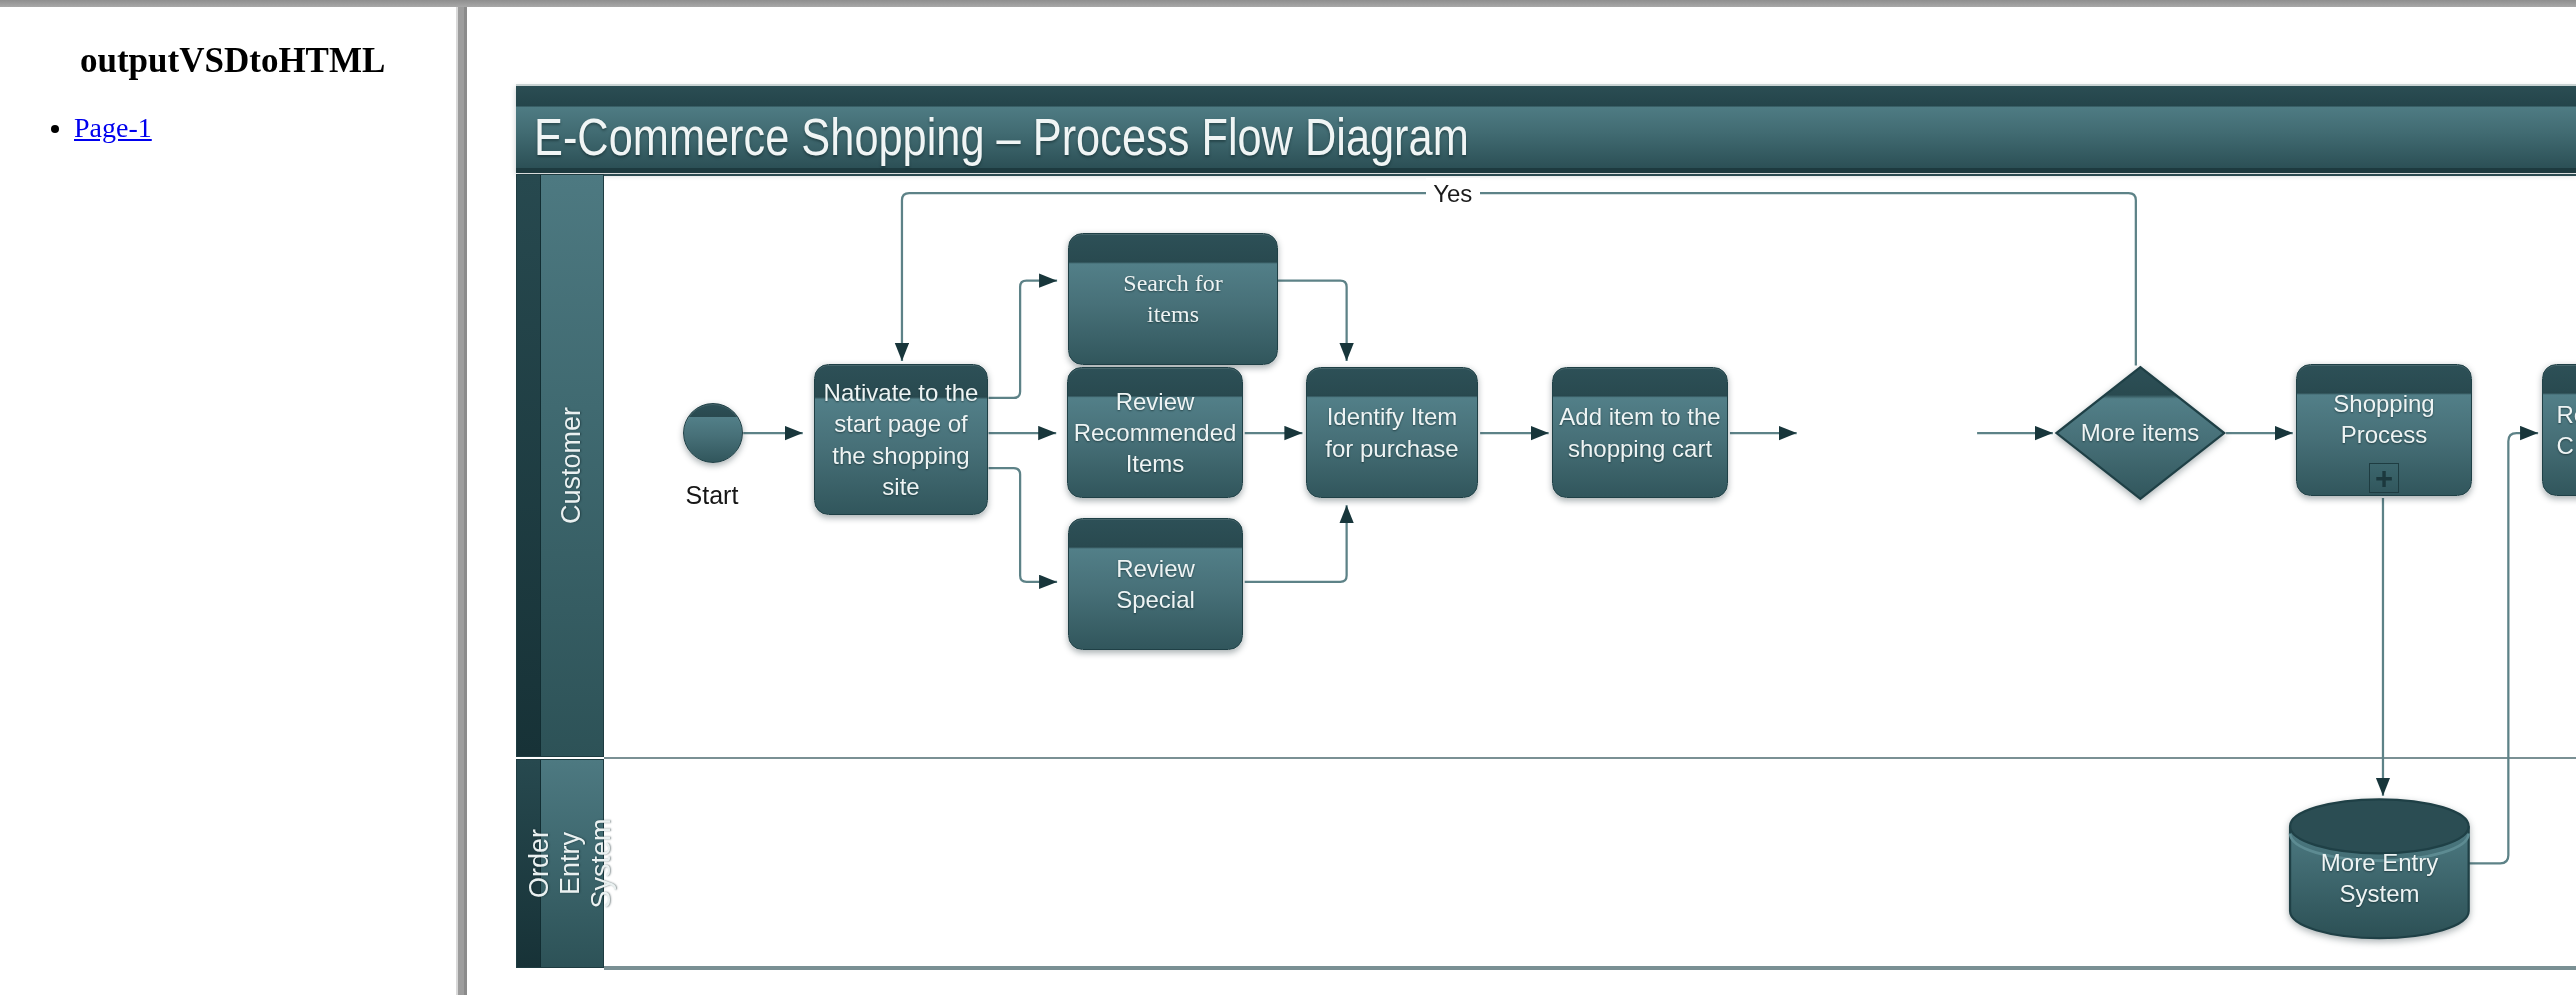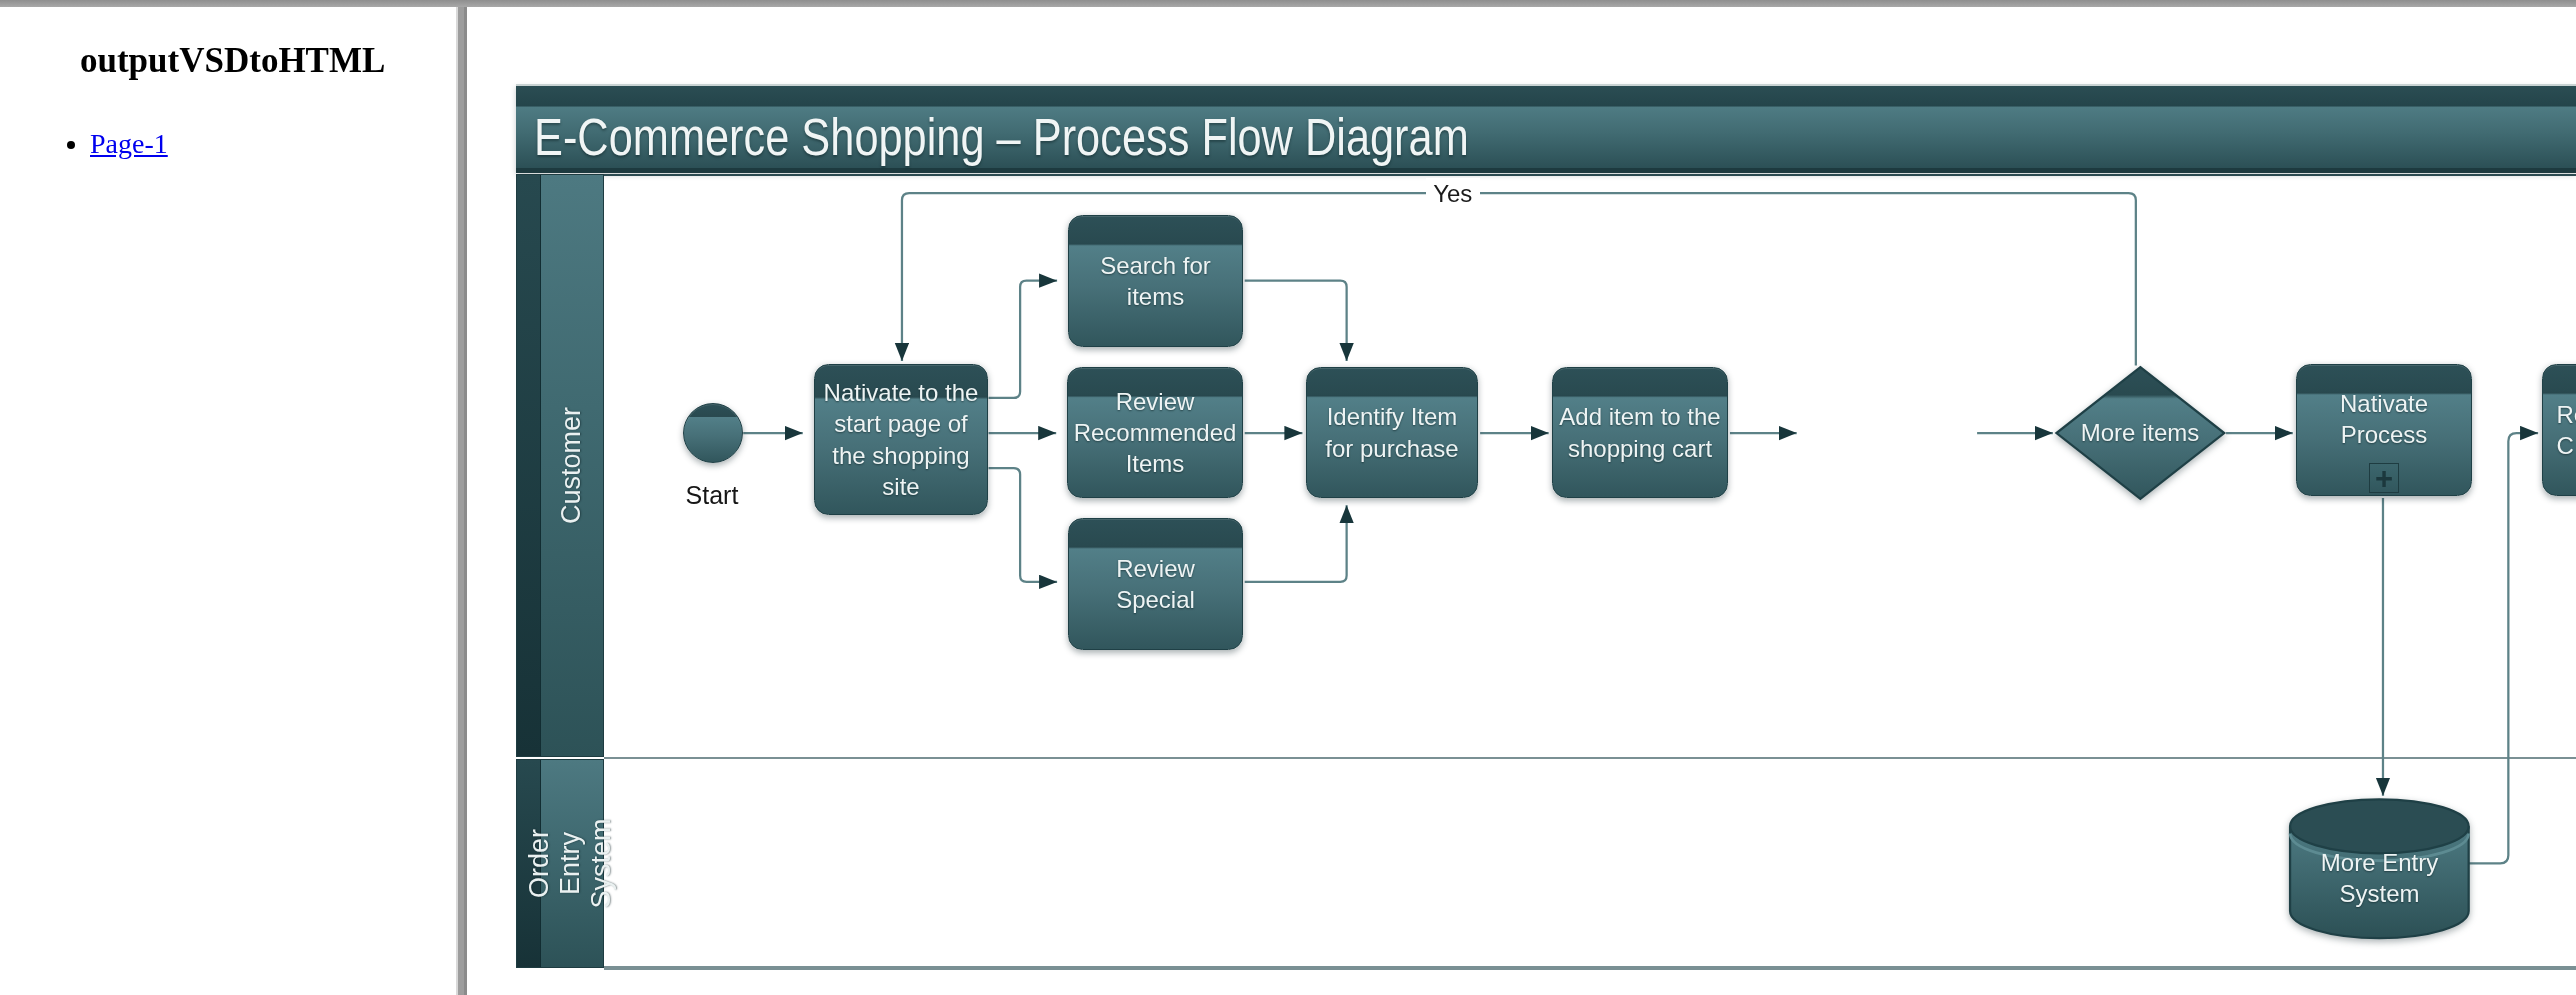--- a/index.html
+++ b/index.html
@@ -9,21 +9,21 @@
   .top-gray{position:absolute;left:0;top:0;width:2576px;height:7.2px;
             background:linear-gradient(#8f8f8f,#a8a8a8);}
   .frame-divider{position:absolute;left:454px;top:7.2px;width:12.6px;height:989px;
             background:linear-gradient(to right,#ffffff 0 1.8px,#d9d9d9 1.8px 3.6px,#9d9d9d 3.6px 10px,#8b8b8b 10px 12.6px);}
   
   .sidebar{position:absolute;left:0;top:7.2px;width:454px;height:989px;background:#fff;}
   .sb-title{position:absolute;left:80px;top:34px;font-family:"Liberation Serif",serif;
             font-weight:bold;font-size:35px;color:#000;}
   .sb-list{position:absolute;left:45px;top:105px;margin:0;padding:0 0 0 29px;
             font-family:"Liberation Serif",serif;font-size:28px;}
-  .sb-list li{margin:16px;padding:0;color:#000;}
+  .sb-list li{margin:0;padding:0;color:#000;}
   .sb-list a{color:#0000ee;text-decoration:underline;}
   
   .title-band{position:absolute;left:516px;top:84px;width:2060px;height:89px;
       background:linear-gradient(to bottom,
         #c9d3d3 0px,#c9d3d3 1.8px,
         #2b4d53 1.8px,#24454b 21.6px,
         #4e7b83 23.5px,#416b72 55%,#2c5056 94%,#1d3a3f 94%,#1d3a3f 100%);
       box-shadow:0 2.7px 5.4px rgba(30,50,54,.25);}
   .title-text{position:absolute;left:18px;top:23.5px;height:60px;line-height:60px;
       color:#f0f5f5;font-size:51px;white-space:nowrap;
@@ -141,35 +141,35 @@
     </g>
   </svg>
 
   <div class="node circle" style="left:683px;top:403px;width:60px;height:60px;"></div>
   <div class="free-label" style="left:658px;top:481px;width:108px;">Start</div>
 
   <div class="node" style="left:814px;top:364px;width:174px;height:151px;">Nativate to the
 start page of
 the shopping
 site</div>
-  <div class="node" style="left:1068px;top:215px;width:175px;height:132px;">Search for
+  <div class="node" style="left:1068px;top:233px;width:210px;height:132px;font-family:Liberation Serif, serif;">Search for
 items</div>
   <div class="node" style="left:1067px;top:367px;width:176px;height:131px;">Review
 Recommended
 Items</div>
   <div class="node" style="left:1068px;top:518px;width:175px;height:132px;">Review
 Special</div>
   <div class="node" style="left:1552px;top:367px;width:176px;height:131px;">Add item to the
 shopping cart</div>
   <div class="node" style="left:1306px;top:367px;width:172px;height:131px;">Identify Item
 for purchase</div>
 
   <div class="shape-label" style="left:2056px;top:367px;width:168px;height:132px;">More items</div>
 
-  <div class="node" style="left:2296px;top:364px;width:176px;height:132px;padding-bottom:21.6px;">Nativate
+  <div class="node" style="left:2296px;top:364px;width:176px;height:132px;padding-bottom:21.6px;">Shopping
 Process</div>
   <div class="plus-box">+</div>
 
   <div class="node clipped" style="left:2542px;top:364px;width:176px;height:132px;">Re
 C</div>
 
   <div class="shape-label" style="left:2290px;top:839px;width:179px;height:78px;">More Entry
 System</div>
 
   <div class="yes-label" style="left:1426px;top:178px;">Yes</div>

